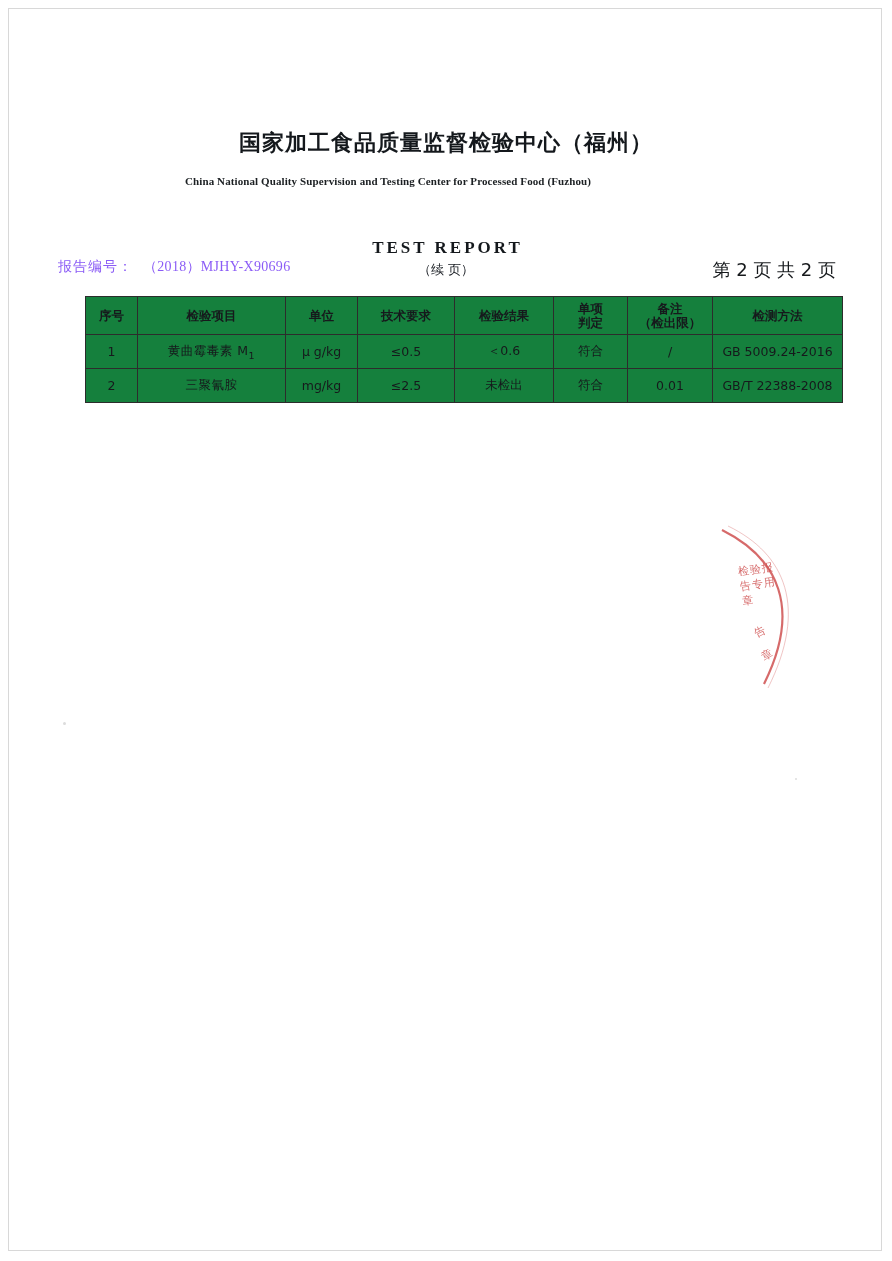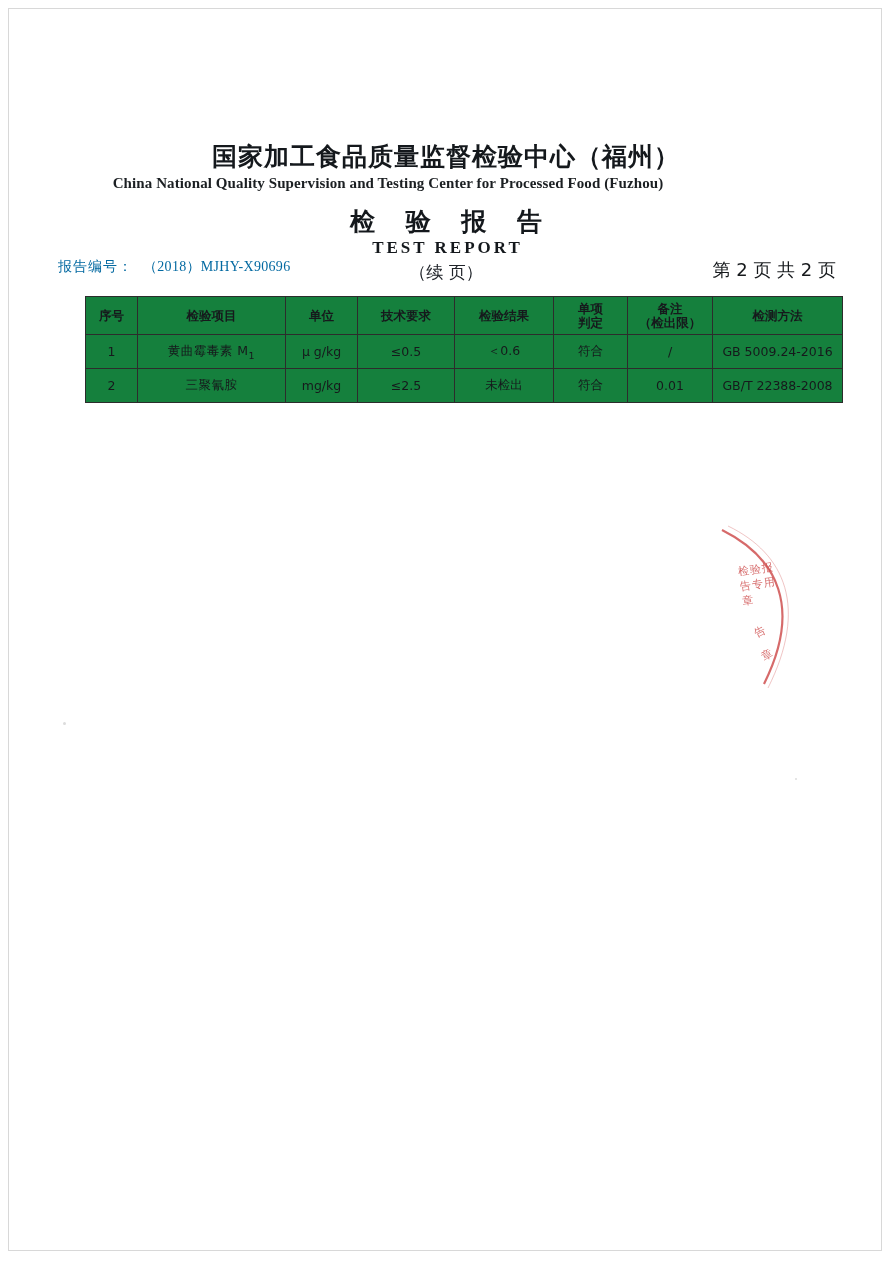--- a/index.html
+++ b/index.html
@@ -30,39 +30,39 @@
   .sheet {
     position: absolute;
     left: 0; top: 0;
     width: 892px;
     height: 1261px;
   }
 
   
   .org-cn {
     position: absolute;
-    top: 140px;
+    top: 128px;
     left: 0;
     width: 892px;
     text-align: center;
     font-family: "DejaVu Sans", sans-serif;
     font-weight: bold;
-    font-size: 25px;
+    font-size: 22px;
     letter-spacing: 1px;
     color: #14181c;
   }
   .org-en {
     position: absolute;
     top: 175px;
     left: 0;
     width: 776px;
     text-align: center;
     font-family: "Liberation Serif", serif;
     font-weight: bold;
-    font-size: 15px;
+    font-size: 11px;
     letter-spacing: 0.1px;
     color: #1b1f22;
   }
   .title-cn {
     position: absolute;
     top: 205px;
     left: 0;
     width: 892px;
     text-align: center;
     font-family: "DejaVu Sans", sans-serif;
@@ -85,38 +85,38 @@
     text-indent: 3px;
     color: #14181c;
   }
 
   .report-no {
     position: absolute;
     top: 258px;
     left: 58px;
     font-family: "DejaVu Sans", sans-serif;
     font-size: 14px;
-    color: #0369a1;
+    color: #8b5cf6;
     white-space: nowrap;
   }
   .report-no .label { letter-spacing: 1px; }
   .report-no .value {
     font-family: "Liberation Serif", serif;
     letter-spacing: 0.3px;
     margin-left: 10px;
   }
 
   .continued {
     position: absolute;
     top: 261px;
     left: 0;
     width: 892px;
     text-align: center;
     font-family: "DejaVu Sans", sans-serif;
-    font-size: 17px;
+    font-size: 13px;
     color: #20242a;
   }
 
   .page-count {
     position: absolute;
     top: 258px;
     right: 56px;
     font-family: "DejaVu Sans", sans-serif;
     font-size: 18px;
     color: #16191c;
@@ -223,21 +223,20 @@
 <div class="sheet">
 
   <div class="page-frame"></div>
 
   <div class="speck" style="left:63px; top:722px; width:3px; height:3px;"></div>
   <div class="speck" style="left:795px; top:778px; width:2px; height:2px;"></div>
 
   <div class="org-cn">国家加工食品质量监督检验中心（福州）</div>
   <div class="org-en">China National Quality Supervision and Testing Center for Processed Food (Fuzhou)</div>
 
-  <div class="title-cn">检 验 报 告</div>
   <div class="title-en">TEST    REPORT</div>
 
   <div class="report-no">
     <span class="label">报告编号：</span><span class="value">（2018）MJHY-X90696</span>
   </div>
 
   <div class="continued">（续 页）</div>
 
   <div class="page-count">第 2 页  共 2 页</div>
 

